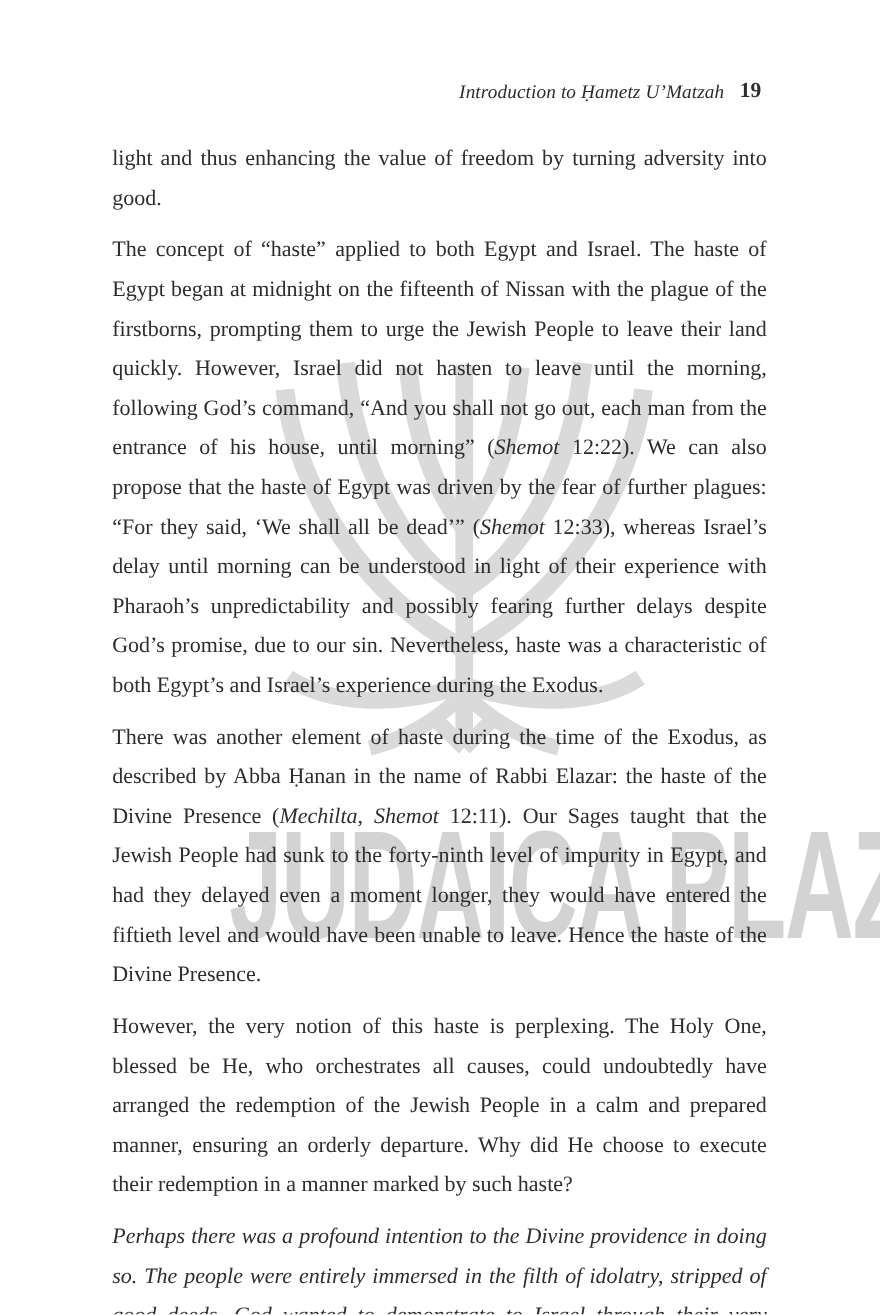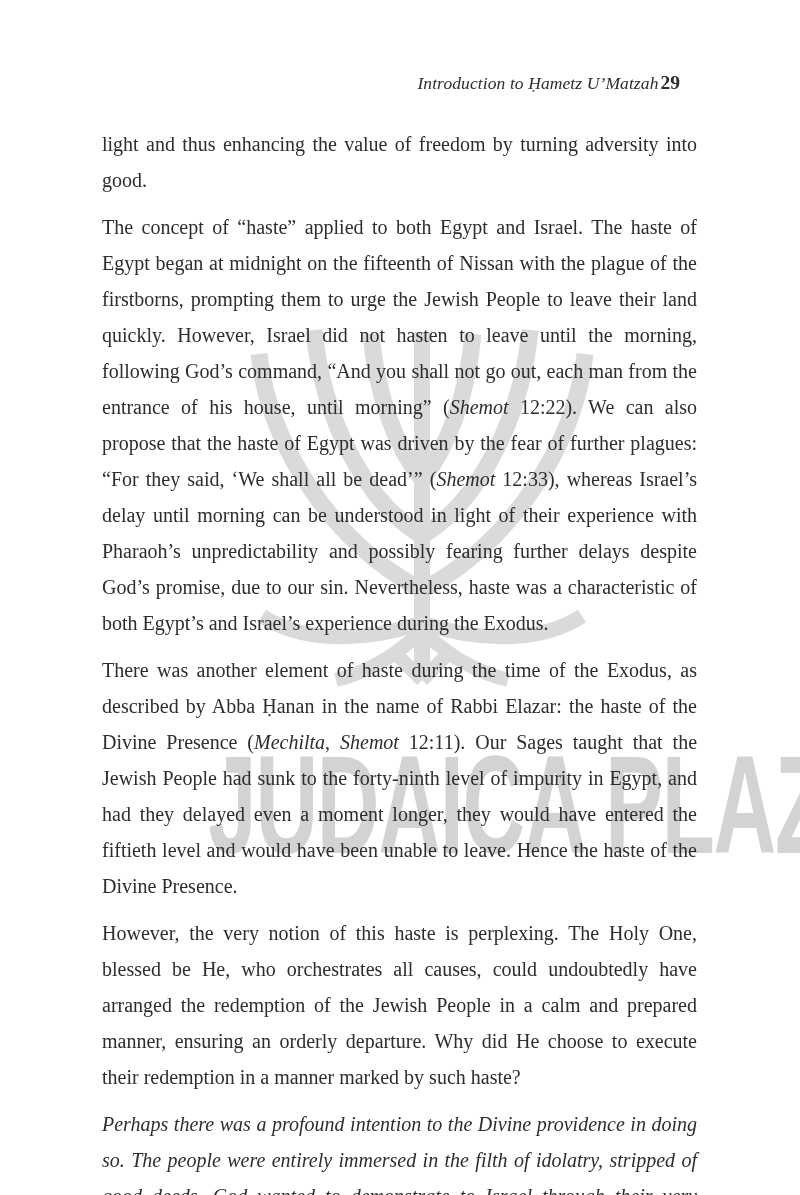--- a/index.html
+++ b/index.html
@@ -14,22 +14,22 @@
     position:relative;
     width:800px;height:1195px;
     background:var(--page-bg);
     overflow:hidden;
     font-family:"Liberation Serif","DejaVu Serif",serif;
     color:var(--body-text-color);
   }
   
   .running-head{
     position:absolute;
-    top:72px;right:120px;
-    display:flex;align-items:flex-end;gap:2px;
+    top:72px;right:108px;
+    display:flex;align-items:flex-end;gap:14px;
     white-space:nowrap;
   }
   .running-head .title{
     font-style:italic;
     font-size:17.5px;
     letter-spacing:.1px;
   }
   .running-head .folio{
     font-weight:bold;
     font-size:19.5px;
@@ -108,21 +108,21 @@
     <path d="M152,324 L182,354" stroke-width="14"></path>
     <path d="M212,324 L182,354" stroke-width="14"></path>
   </svg>
 
   <div class="wm-text-wrap">
     <span class="wm-text">JUDAICA PLAZA</span>
   </div>
 
   <div class="running-head">
     <span class="title">Introduction to Ḥametz U’Matzah</span>
-    <span class="folio">29</span>
+    <span class="folio">19</span>
   </div>
 
   <div class="body-text">
       <p>light and thus enhancing the value of freedom by turning adversity into good.</p>
       <p>The concept of “haste” applied to both Egypt and Israel. The haste of Egypt began at midnight on the fifteenth of Nissan with the plague of the firstborns, prompting them to urge the Jewish People to leave their land quickly. However, Israel did not hasten to leave until the morning, following God’s command, “And you shall not go out, each man from the entrance of his house, until morning” (<i>Shemot</i> 12:22). We can also propose that the haste of Egypt was driven by the fear of further plagues: “For they said, ‘We shall all be dead’” (<i>Shemot</i> 12:33), whereas Israel’s delay until morning can be understood in light of their experience with Pharaoh’s unpredictability and possibly fearing further delays despite God’s promise, due to our sin. Nevertheless, haste was a characteristic of both Egypt’s and Israel’s experience during the Exodus.</p>
       <p>There was another element of haste during the time of the Exodus, as described by Abba Ḥanan in the name of Rabbi Elazar: the haste of the Divine Presence (<i>Mechilta</i>, <i>Shemot</i> 12:11). Our Sages taught that the Jewish People had sunk to the forty-ninth level of impurity in Egypt, and had they delayed even a moment longer, they would have entered the fiftieth level and would have been unable to leave. Hence the haste of the Divine Presence.</p>
       <p>However, the very notion of this haste is perplexing. The Holy One, blessed be He, who orchestrates all causes, could undoubtedly have arranged the redemption of the Jewish People in a calm and prepared manner, ensuring an orderly departure. Why did He choose to execute their redemption in a manner marked by such haste?</p>
       <p class="justify-last">Perhaps there was a profound intention to the Divine providence in doing so. The people were entirely immersed in the filth of idolatry, stripped of good deeds. God wanted to demonstrate to Israel through their very exodus the existence of a supreme Divine reality and the most meticulous providence. First, He sent a messenger to Pharaoh who was heavy of mouth and heavy of tongue. If a fluent and eloquent</p>
     </div>
 

